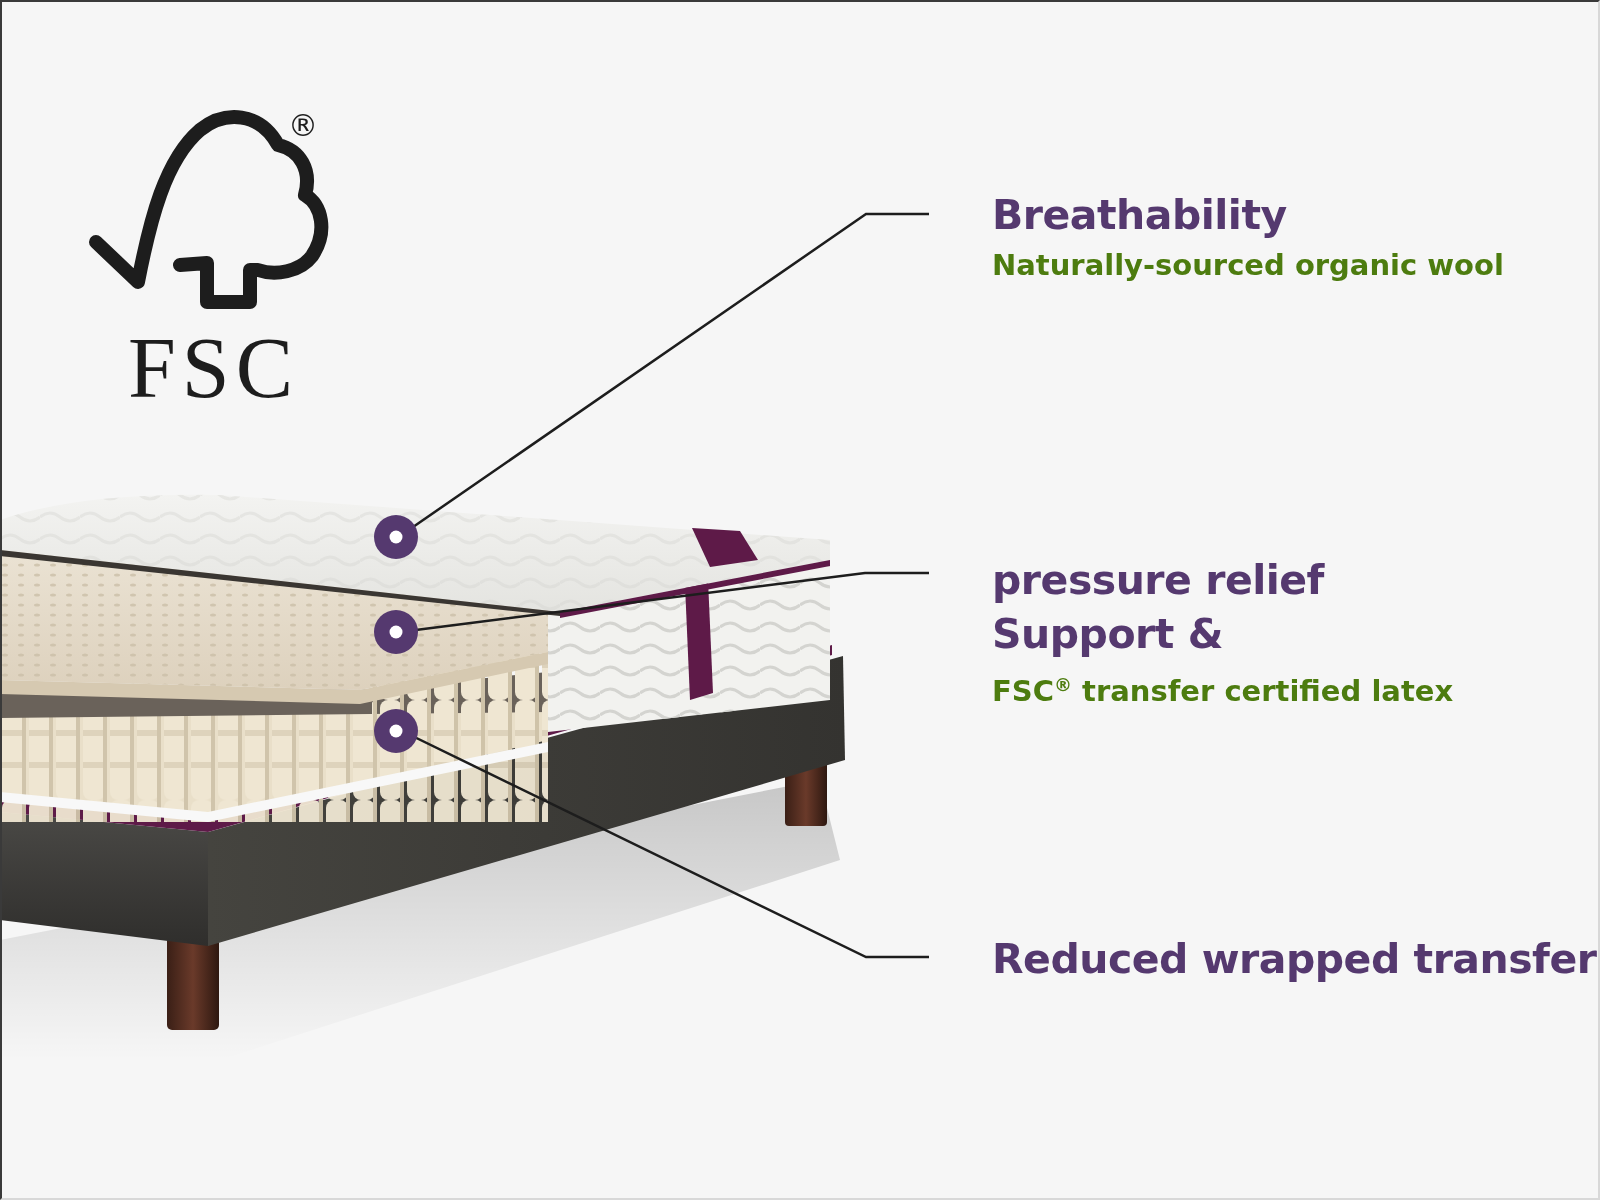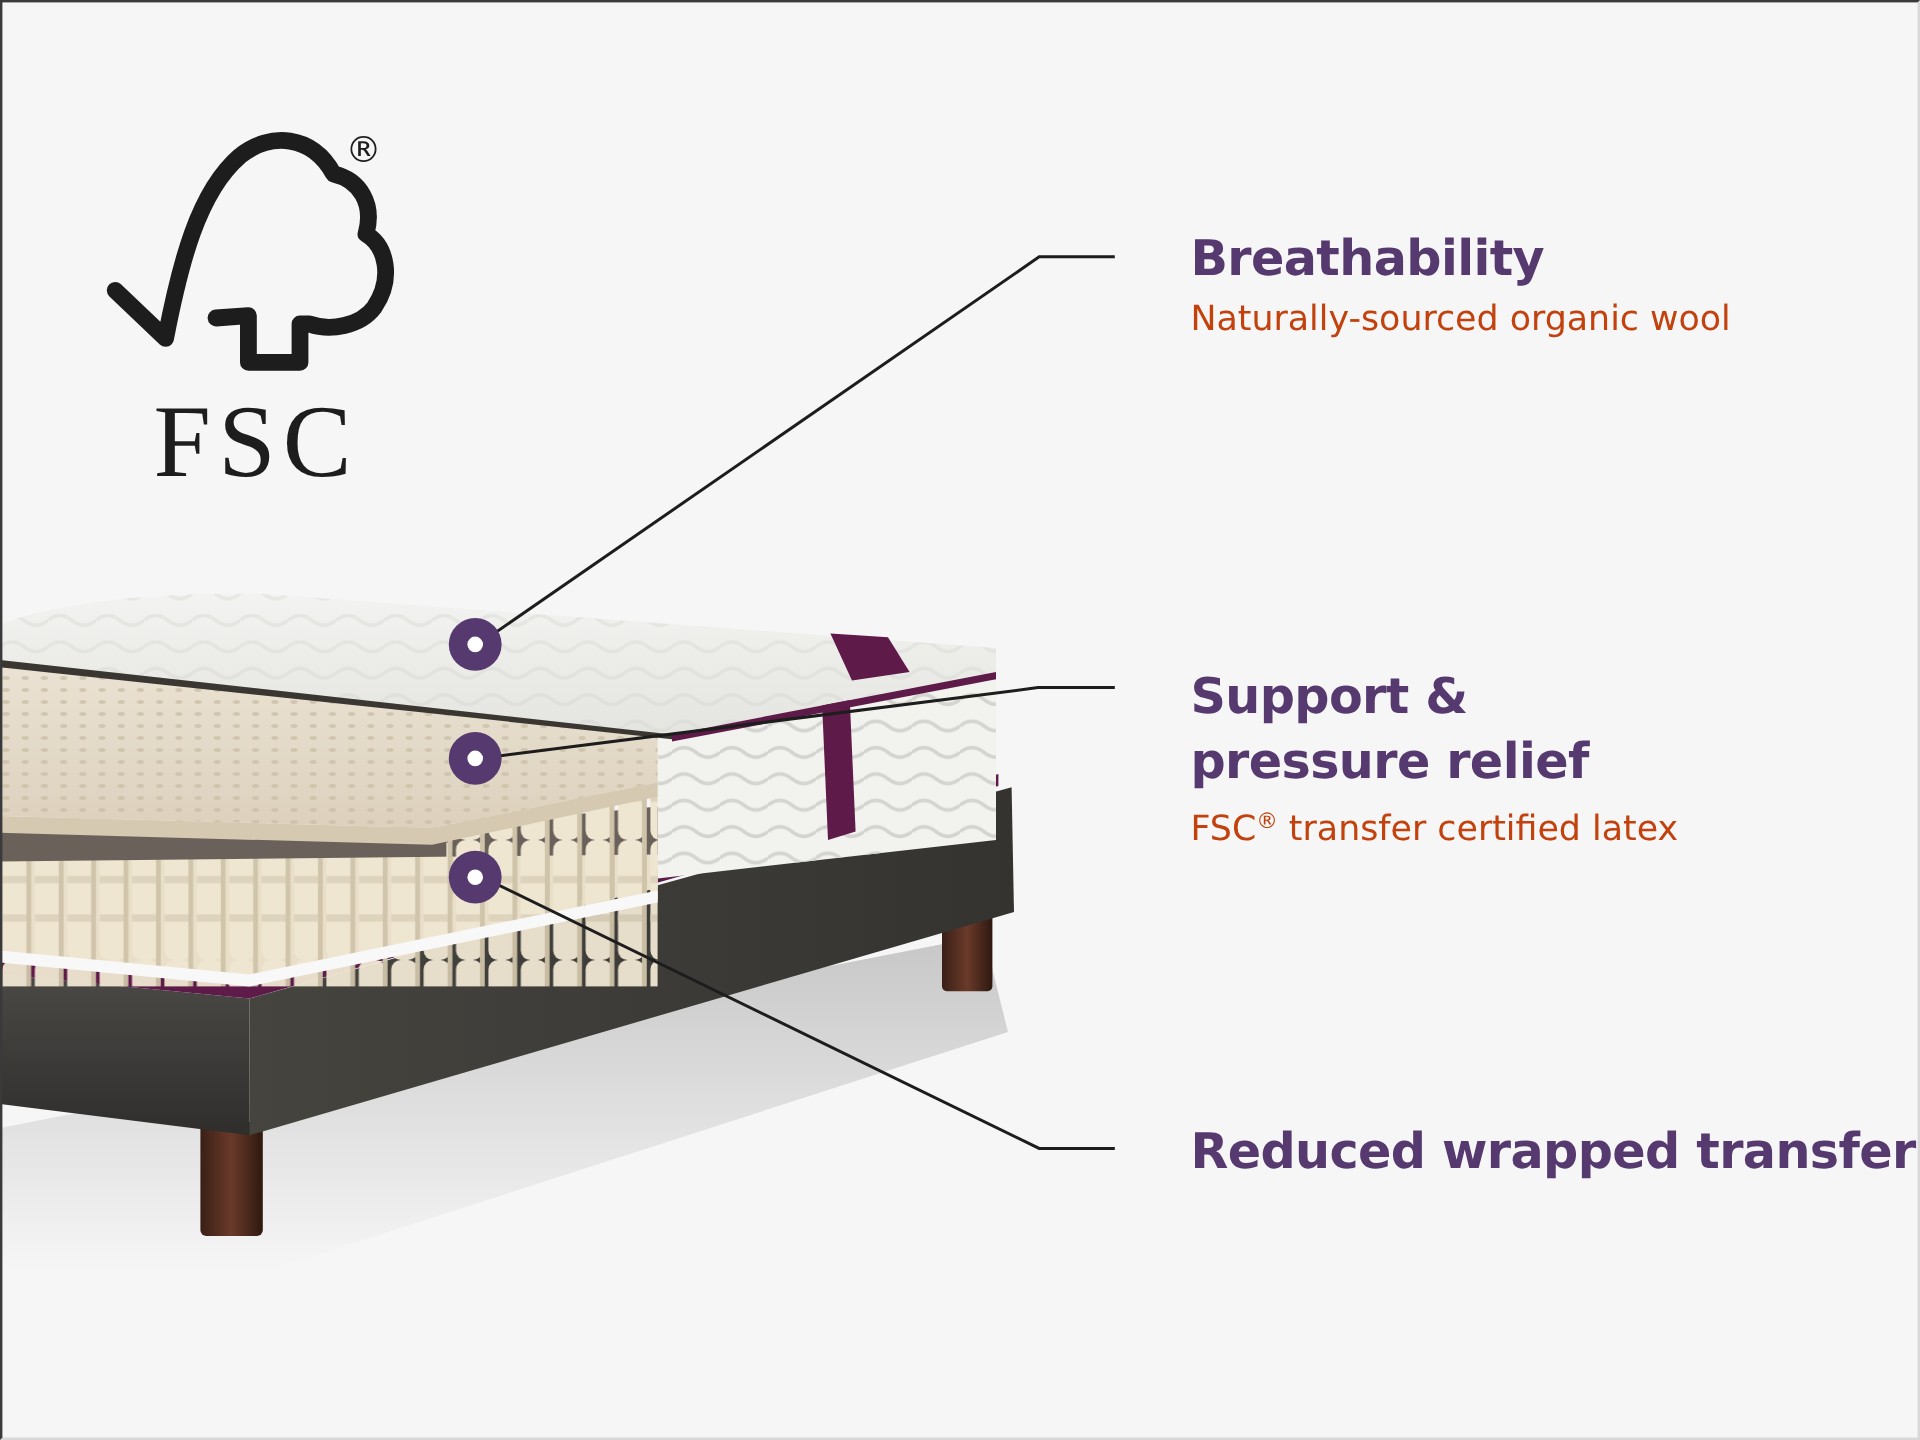--- a/index.html
+++ b/index.html
@@ -20,23 +20,23 @@
   }
   svg.art { position: absolute; left: 0; top: 0; }
   .feature { position: absolute; left: 980px; margin-left: 12px; }
   .feature h2 {
     margin: 0; color: #55396f;
     font-family: "DejaVu Sans", sans-serif;
     font-weight: bold; font-size: 41px; line-height: 54px;
     letter-spacing: -0.5px;
   }
   .feature p {
-    margin: 0; color: #c2410c;
+    margin: 0; color: #4d7c0f;
     font-family: "DejaVu Sans", sans-serif;
-    font-weight: normal; font-size: 29px; line-height: 47px;
+    font-weight: bold; font-size: 29px; line-height: 47px;
     letter-spacing: 0px;
   }
   .f1 { top: 188px; }
   .f2 { top: 553px; }
   .f3 { top: 932px; }
   .sup { font-size: 18px; vertical-align: 10px; }
   .fsc-text {
     position: absolute; left: 128px; top: 318px;
     font-family: "Liberation Serif", serif; font-size: 86px;
     color: #1d1d1d; letter-spacing: 6px; font-weight: normal;
@@ -154,22 +154,22 @@
 
 <div class="fsc-reg">®</div>
 <div class="fsc-text">FSC</div>
 
 <div class="feature f1">
   <h2>Breathability</h2>
   <p>Naturally-sourced organic wool</p>
 </div>
 
 <div class="feature f2">
+  <h2>pressure relief</h2>
   <h2>Support &amp;</h2>
-  <h2>pressure relief</h2>
   <p><span>FSC</span><span class="sup">®</span><span> transfer certified latex</span></p>
 </div>
 
 <div class="feature f3">
   <h2>Reduced wrapped transfer</h2>
 </div>
 
 <div class="frame"></div>
 
 </body></html>

